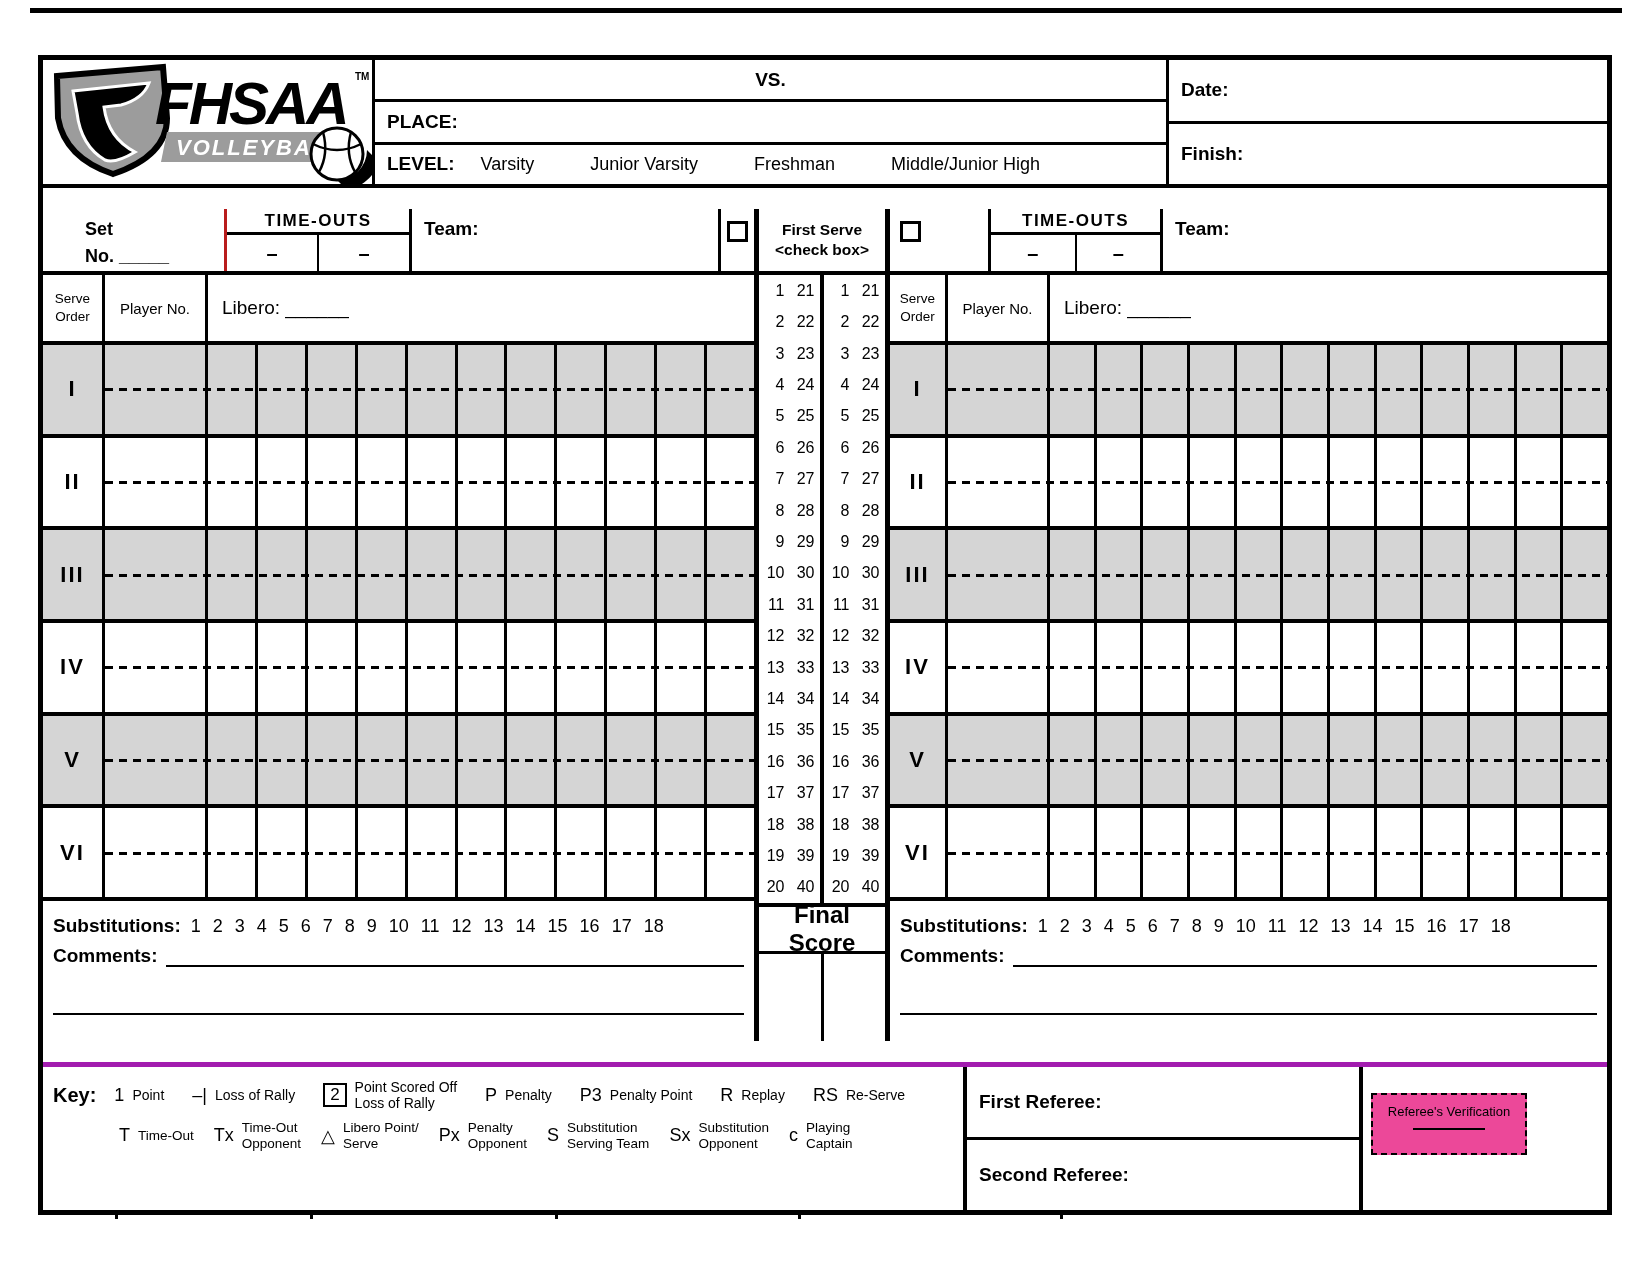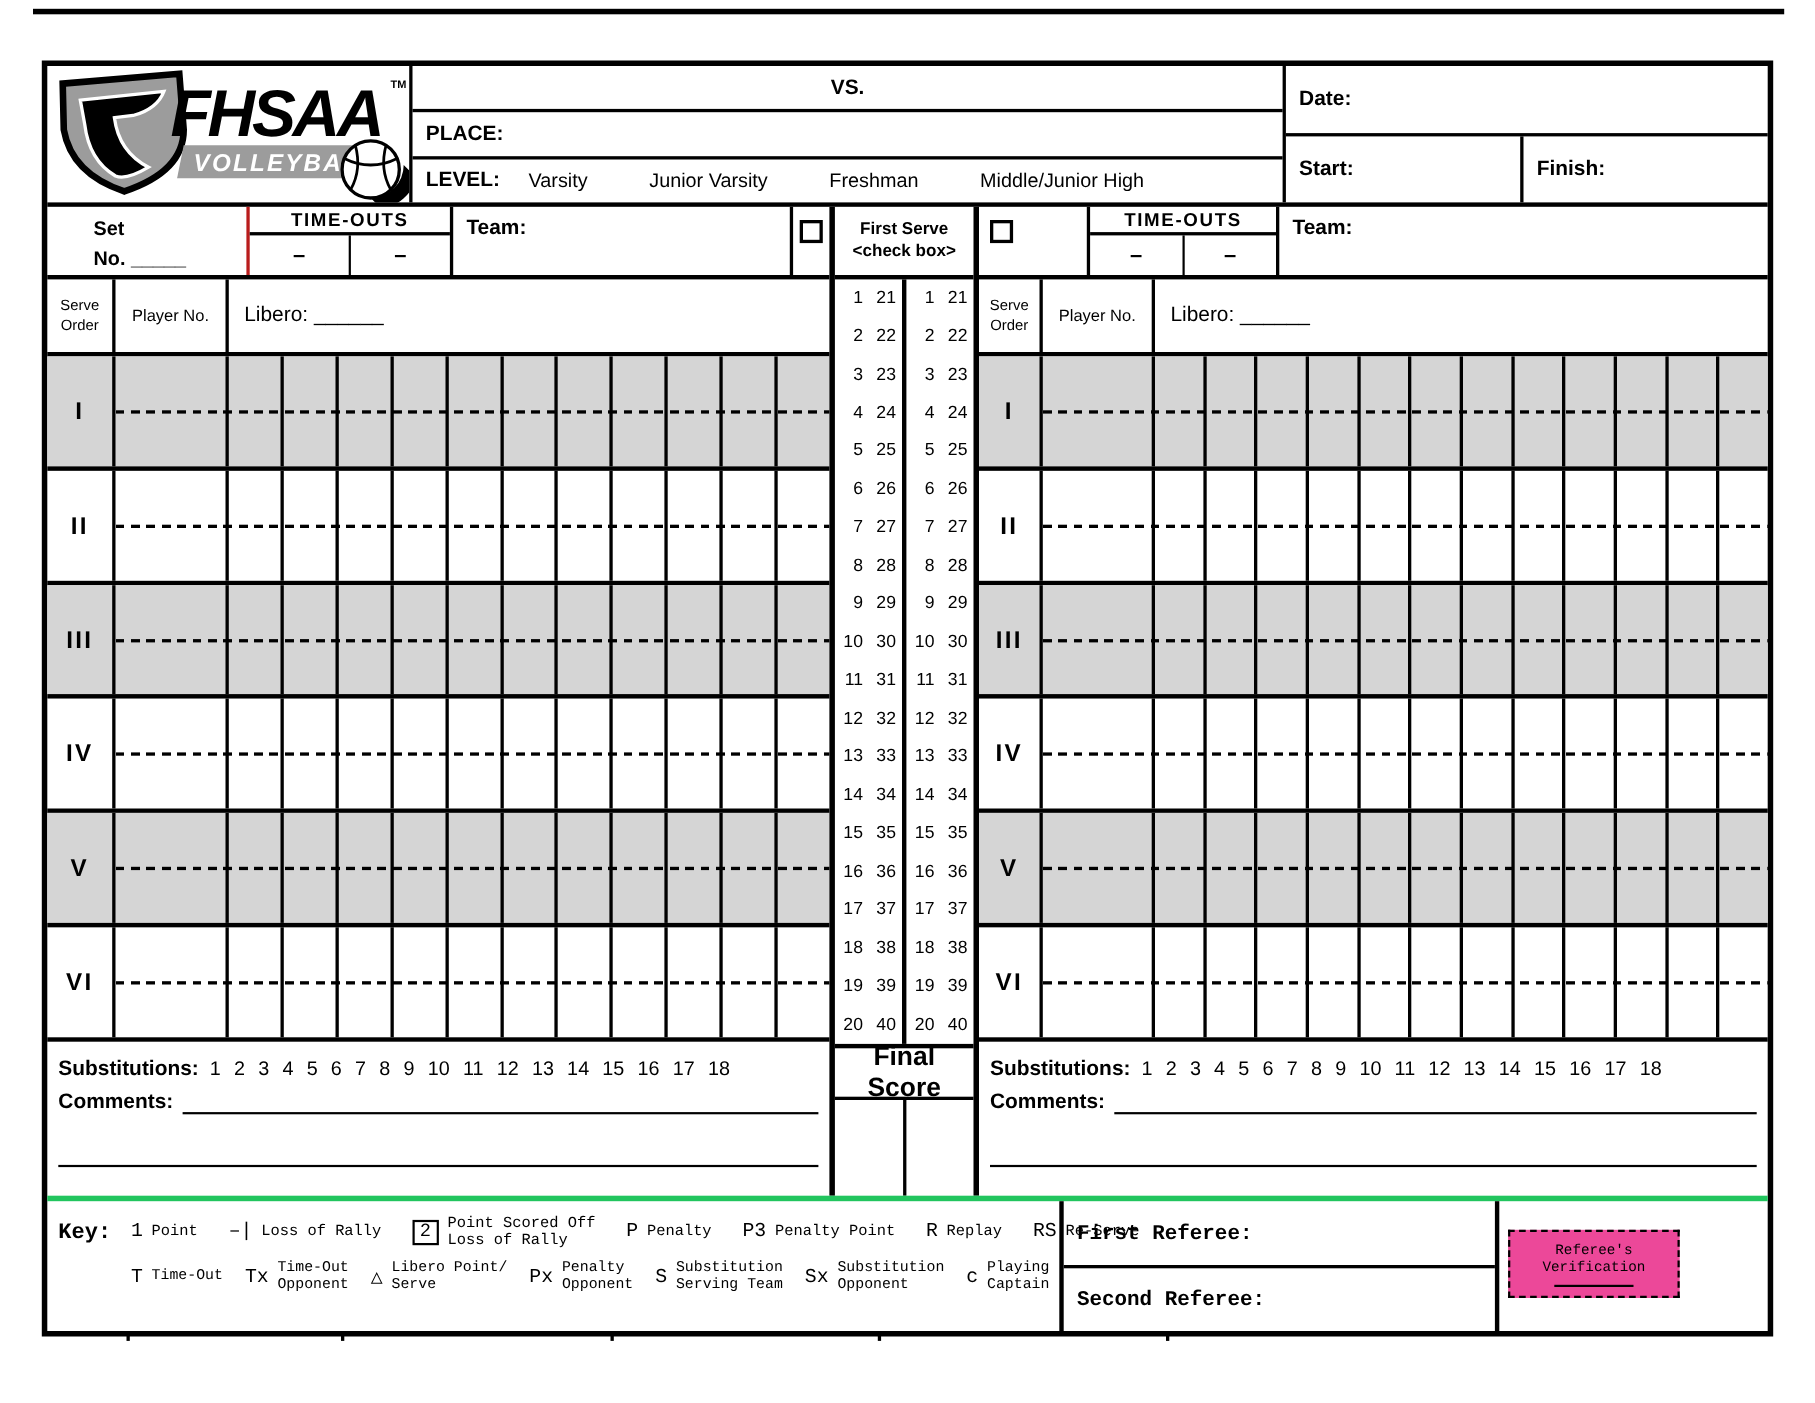--- a/index.html
+++ b/index.html
@@ -4,21 +4,21 @@
 <style>
   * { box-sizing: border-box; margin: 0; padding: 0; }
   html,body { background:#fff; }
   body {
     width:1650px; height:1275px; position:relative;
     font-family:"Liberation Sans", sans-serif; color:#000;
   }
   .topline { position:absolute; left:30px; right:28px; top:8px; height:5px; background:#000; }
   .sheet {
     position:absolute; left:38px; top:55px; width:1574px; height:1160px;
-    border:5px solid #000; display:flex; flex-direction:column; background:#fff;
+    border:5px solid #000; display:flex; flex-direction:column; background:#fff;gap:21px;
   }
   
   .header-band { height:128px; flex:none; display:flex; border-bottom:4px solid #000; }
   .logo-cell { width:332px; flex:none; border-right:3px solid #000; position:relative; overflow:hidden; }
   .header-mid { flex:1; display:flex; flex-direction:column; }
   .hm-row { flex:1; display:flex; align-items:center; border-bottom:3px solid #000; }
   .hm-row:last-child { border-bottom:none; }
   .vs-row { justify-content:center; font-weight:bold; font-size:19px; }
   .place-row { padding-left:12px; font-weight:bold; font-size:19px; }
   .level-row { padding-left:12px; font-size:18px; }
@@ -80,21 +80,21 @@
   .score-col { flex:1; display:flex; flex-direction:column; min-width:0; }
   .score-col.second { border-left:4px solid #000; }
   .score-line { flex:1; display:flex; align-items:center; justify-content:center; font-size:16px; }
   .score-line .n1 { width:20px; text-align:right; }
   .score-line .n2 { width:22px; text-align:right; margin-left:8px; }
   .final-label { height:48px; flex:none; border-top:4px solid #000; display:flex; align-items:center; justify-content:center; font-weight:bold; font-size:24px; text-align:center; }
   .final-boxes { height:90px; flex:none; border-top:3px solid #000; display:flex; }
   .fbox { flex:1; }
   .fbox.first { border-right:3px solid #000; }
   
-  .key-band { height:123px; flex:none; border-top:5px solid #22c55e; display:flex;font-family:Liberation Mono, monospace; }
+  .key-band { height:148px; flex:none; border-top:5px solid #a21caf; display:flex; }
   .key-area { flex:1; padding:10px 0 0 10px; min-width:0; }
   .krow { display:flex; align-items:center; }
   .krow1 { margin-top:2px; }
   .krow2 { margin-top:9px; margin-left:66px; }
   .ktitle { font-weight:bold; font-size:20px; margin-right:18px; flex:none; }
   .ki { display:flex; align-items:center; margin-right:28px; flex:none; }
   .krow2 .ki { margin-right:20px; }
   .ksym { font-size:18px; }
   .ksym.boxed { border:2px solid #000; padding:0 5px; font-size:17px; }
   .klbl { font-size:14px; margin-left:8px; line-height:1.15; white-space:pre-line; }
@@ -143,23 +143,20 @@
         <span class="lvl-opt">Junior Varsity</span>
         <span class="lvl-opt">Freshman</span>
         <span class="lvl-opt">Middle/Junior High</span>
       </div>
     </div>
     <div class="header-right">
       <div class="hr-row">
         <span>Date:</span>
       </div>
       <div class="hr-row split">
-        <div class="start-cell">
-          <span>Start:</span>
-        </div>
         <div class="finish-cell">
           <span>Finish:</span>
         </div>
       </div>
     </div>
   </div>
 
   <div class="main-band">
 
     <div class="team-sec left">

